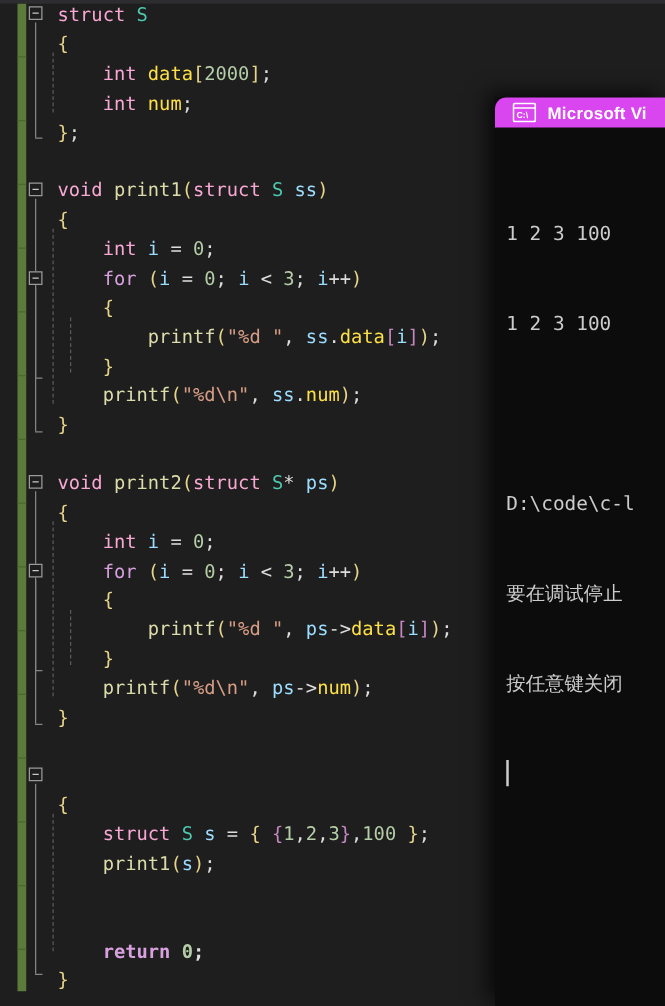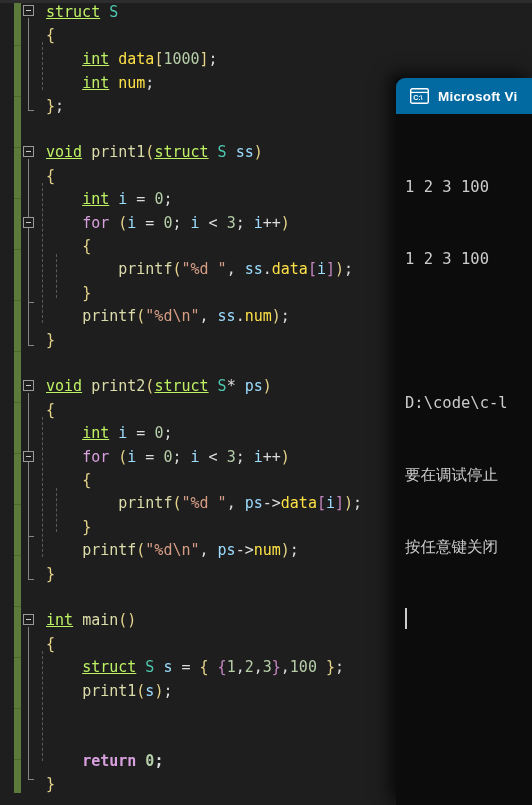--- a/index.html
+++ b/index.html
@@ -34,21 +34,21 @@
   }
 
   #code-area {
     position:absolute; left:22px; top:0; width:510px; height:805px;
     font-size:15px; line-height:23.4px; white-space:pre;
   }
   .ln { position:absolute; left:0; width:500px; height:23.4px; }
   .txt { position:absolute; left:24px; top:0; }
 
   
-  .kw   { color:#bef264;text-decoration:underline; }   
+  .kw   { color:#f9a8d4; }   
   .kwc  { color:#D8A0DF; }   
   .typ  { color:#4EC9B0; }   
   .id   { color:#fde047; }   
   .fn   { color:#DCDCAA; }   
   .num  { color:#B5CEA8; }   
   .str  { color:#D69D85; }   
   .pun  { color:#DCDCDC; }
   .br1  { color:#E6D48A; }   
   .br2  { color:#C586C0; }
   .loc  { color:#9CDCFE; }   
@@ -70,22 +70,22 @@
   }
   .lfoot { position:absolute; width:6px; height:1px; background:#858585; }
 
   
   #console {
     position:absolute; left:396px; top:78px; width:136px; height:727px;
     background:#0C0C0C;
     box-shadow:-6px -4px 16px rgba(0,0,0,.75);
   }
   #console-title {
-    position:absolute; left:0; top:0; width:136px; height:36px;
-    background:#0369a1;
+    position:absolute; left:0; top:0; width:136px; height:24px;
+    background:#d946ef;
     border-top-left-radius:9px;
     display:flex; align-items:center; padding-left:14px; gap:9px;
   }
   #cmd-icon {
     width:19px; height:16px; position:relative; flex:0 0 auto;
   }
   #cmd-icon svg { display:block; }
   #console-title-text {
     color:#FFFFFF; font-family:"Liberation Sans",sans-serif;
     font-size:13.5px; font-weight:bold; letter-spacing:.2px;
@@ -139,21 +139,21 @@
     <div class="lfoot" style="left:6px; top:110px;"></div>
     <div class="vbar dash" style="left:20px; top:42px; height:48px;"></div>
 
     <div class="ln" style="top:1px;">
       <span class="txt"><span class="kw">struct</span> <span class="typ">S</span></span>
     </div>
     <div class="ln" style="top:24.4px;">
       <span class="txt"><span class="br1">{</span></span>
     </div>
     <div class="ln" style="top:47.8px;">
-      <span class="txt">    <span class="kw">int</span> <span class="id">data</span><span class="br1">[</span><span class="num">1000</span><span class="br1">]</span><span class="pun">;</span></span>
+      <span class="txt">    <span class="kw">int</span> <span class="id">data</span><span class="br1">[</span><span class="num">2000</span><span class="br1">]</span><span class="pun">;</span></span>
     </div>
     <div class="ln" style="top:72px;">
       <span class="txt">    <span class="kw">int</span> <span class="id">num</span><span class="pun">;</span></span>
     </div>
     <div class="ln" style="top:94.6px;">
       <span class="txt"><span class="br1">}</span><span class="pun">;</span></span>
     </div>
 
     
     <div class="fold" style="left:1px; top:146px;"></div>
@@ -232,23 +232,20 @@
     <div class="ln" style="top:562.6px;">
       <span class="txt"><span class="br1">}</span></span>
     </div>
 
     
     <div class="fold" style="left:1px; top:614px;"></div>
     <div class="vbar" style="left:6px; top:627px; height:152px;"></div>
     <div class="lfoot" style="left:6px; top:779px;"></div>
     <div class="vbar dash" style="left:20px; top:651px; height:110px;"></div>
 
-    <div class="ln" style="top:609.4px;">
-      <span class="txt"><span class="kw">int</span> <span class="fn">main</span><span class="br1">()</span></span>
-    </div>
     <div class="ln" style="top:632.8px;">
       <span class="txt"><span class="br1">{</span></span>
     </div>
     <div class="ln" style="top:656.2px;">
       <span class="txt">    <span class="kw">struct</span> <span class="typ">S</span> <span class="loc">s</span> <span class="pun">=</span> <span class="br1">{</span> <span class="br2">{</span><span class="num">1</span><span class="pun">,</span><span class="num">2</span><span class="pun">,</span><span class="num">3</span><span class="br2">}</span><span class="pun">,</span><span class="num">100</span> <span class="br1">}</span><span class="pun">;</span></span>
     </div>
     <div class="ln" style="top:679.6px;">
       <span class="txt">    <span class="fn">print1</span><span class="br1">(</span><span class="loc">s</span><span class="br1">)</span><span class="pun">;</span></span>
     </div>
     <div class="ln" style="top:749.8px;font-weight:bold;">

